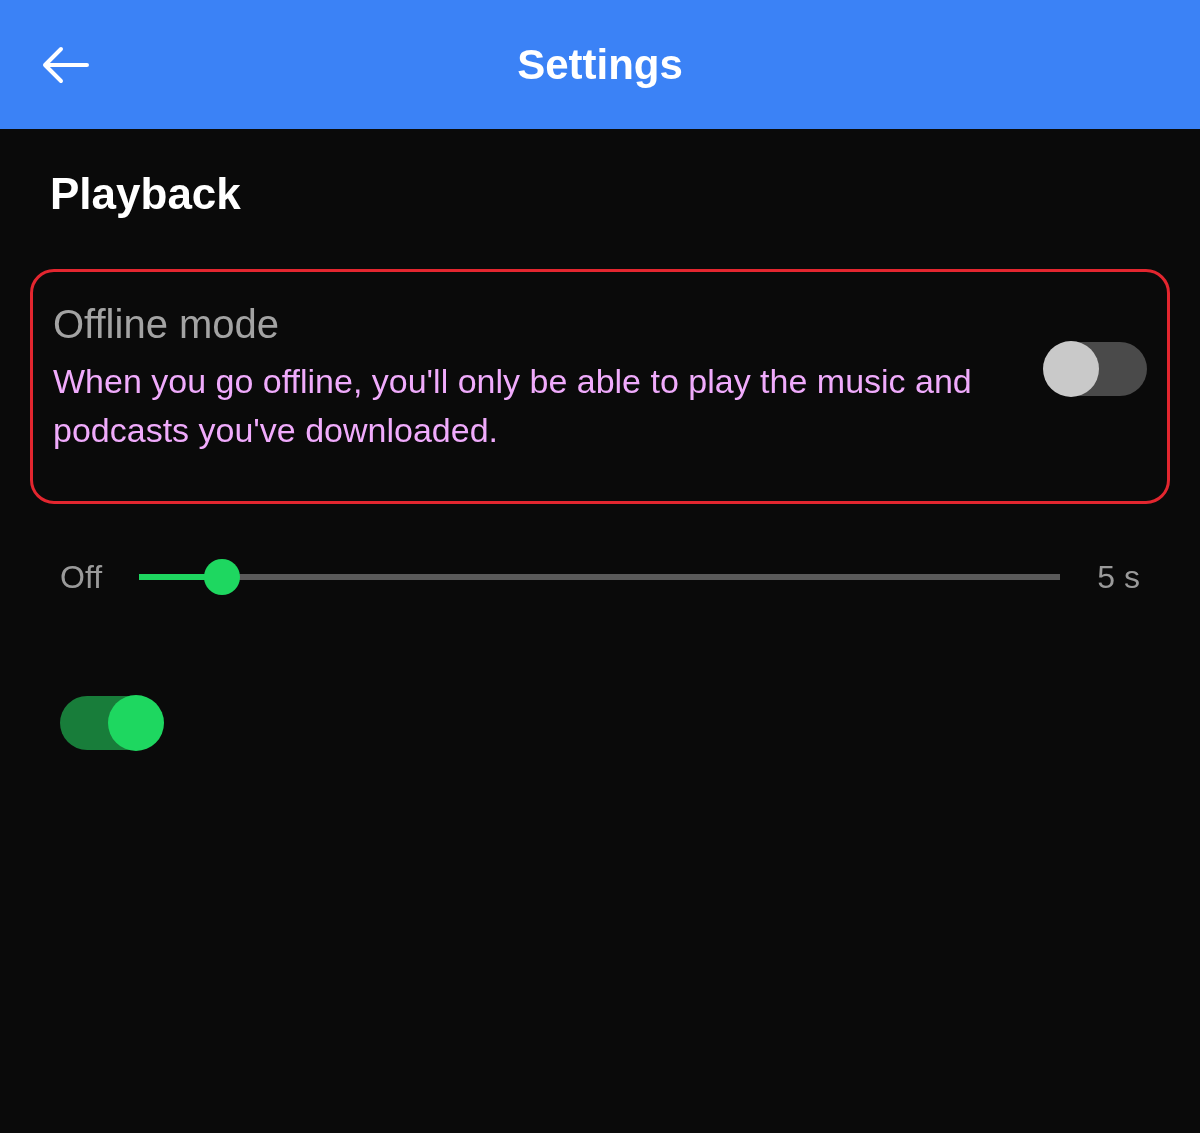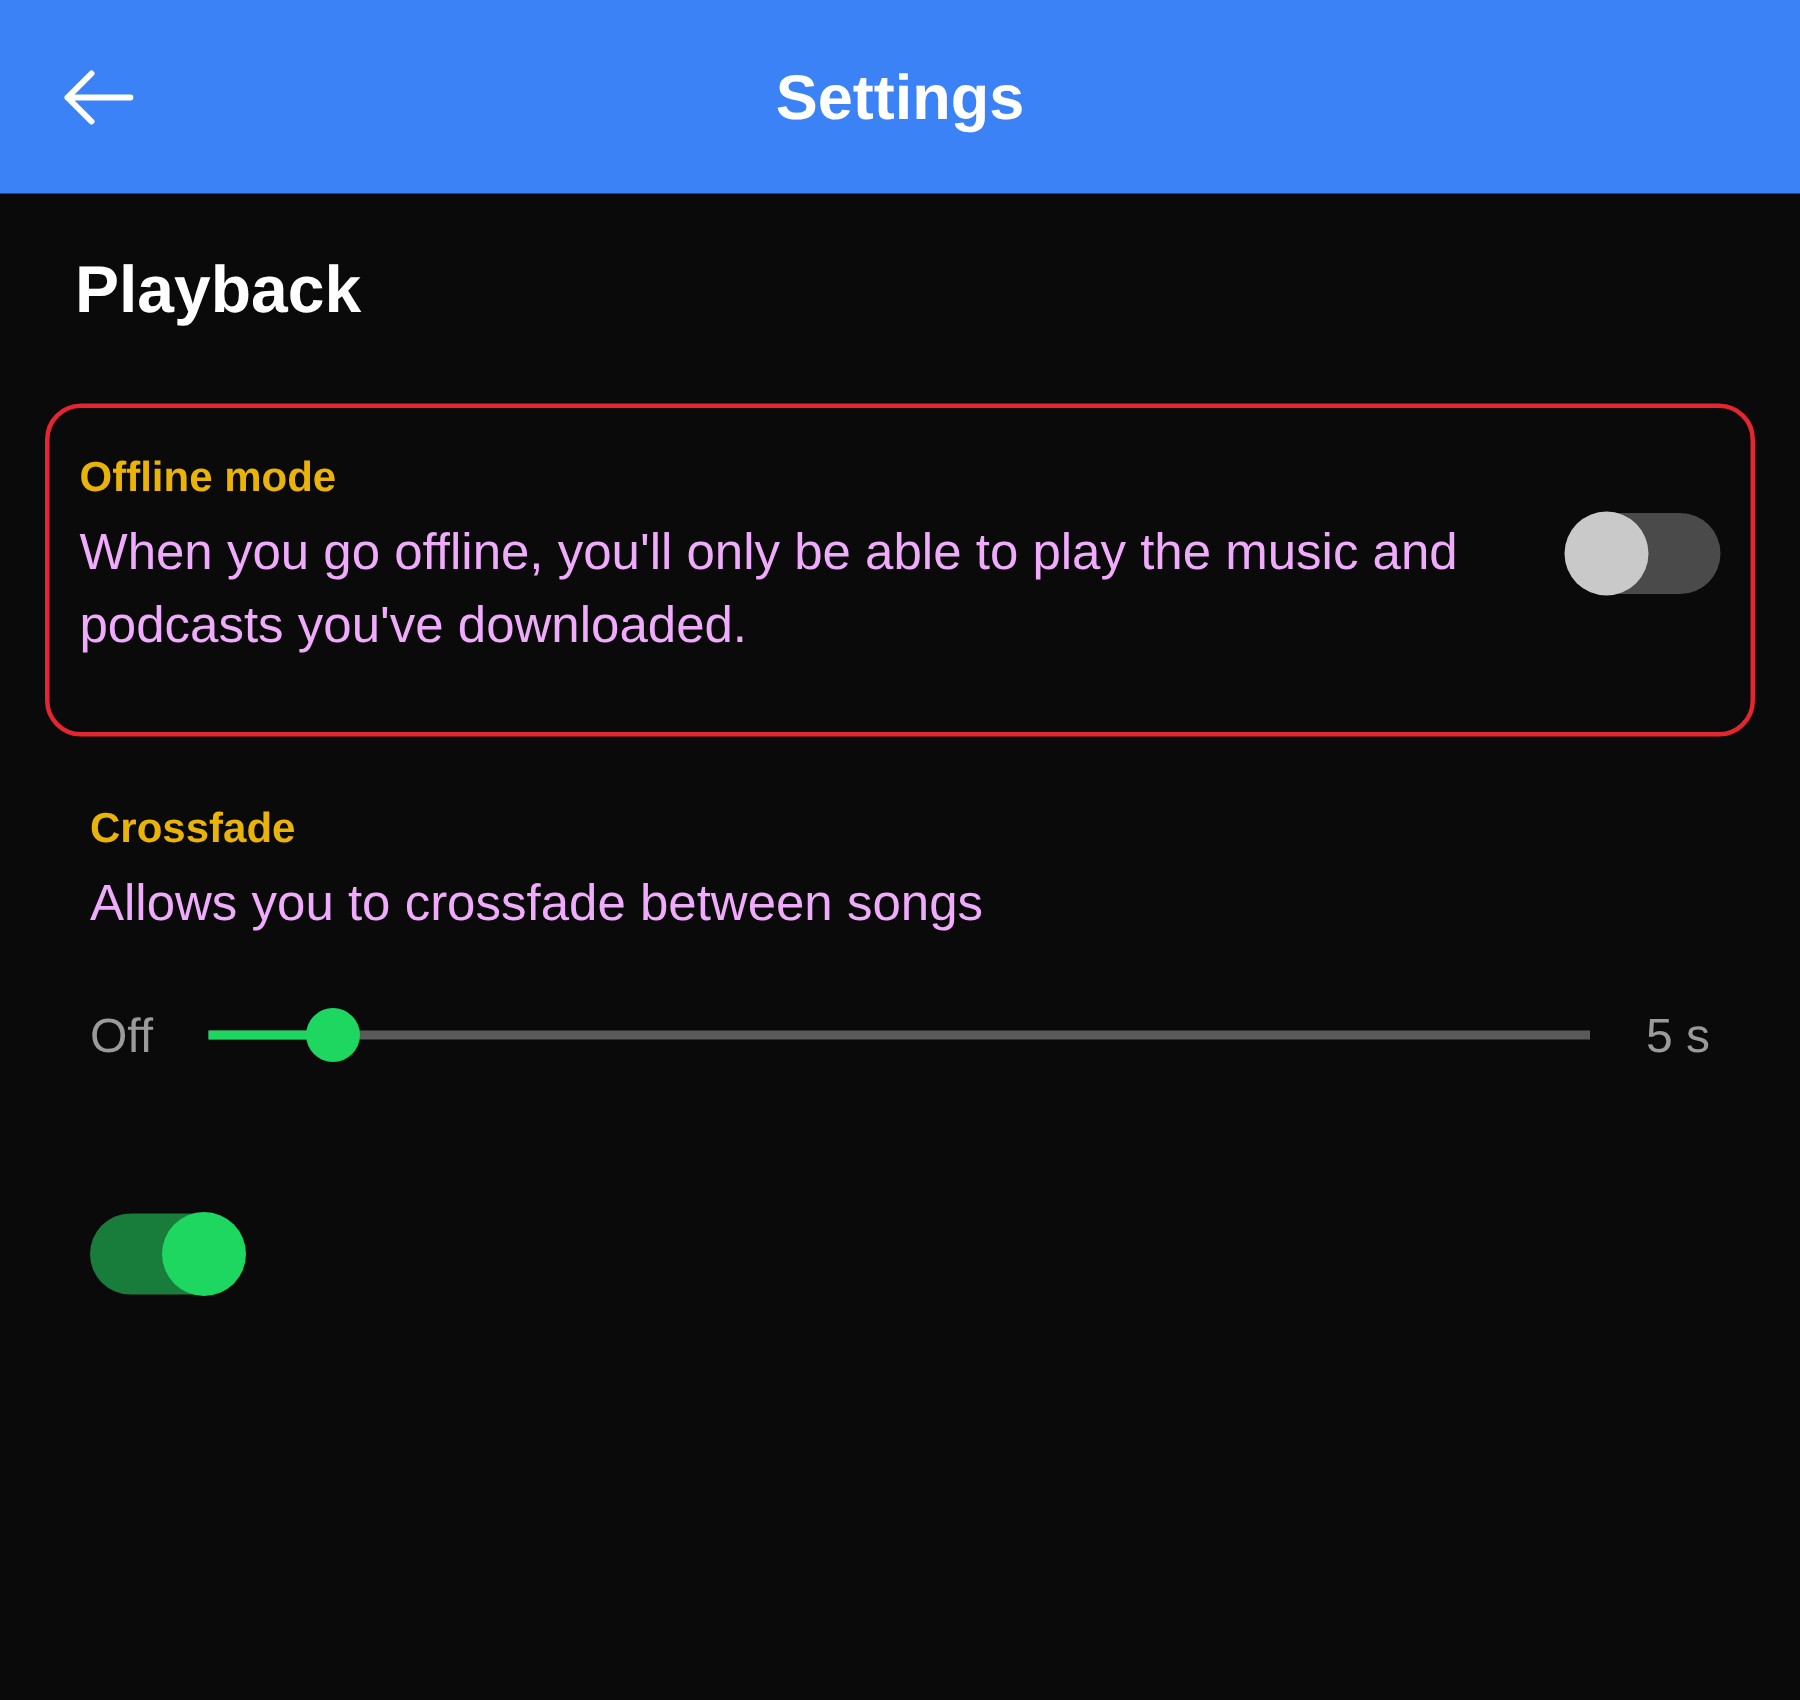--- a/index.html
+++ b/index.html
@@ -52,23 +52,23 @@
       display: flex;
       justify-content: space-between;
       align-items: flex-start;
       padding: 25px 10px;
     }
     .setting-text {
       flex: 1;
       padding-right: 40px;
     }
     .setting-title {
-      font-size: 28px;
-      font-weight: 700;
-      color: #eab308;
+      font-size: 40px;
+      font-weight: 400;
+      color: #a3a3a3;
       margin-bottom: 10px;
     }
     .setting-description {
       font-size: 34px;
       font-weight: 400;
       color: #f0abfc;
       line-height: 1.45;
     }
     .highlighted {
       border: 3px solid #e3262f;
@@ -169,26 +169,20 @@
       <div class="setting-text">
         <div class="setting-title">Offline mode</div>
         <div class="setting-description">When you go offline, you'll only be able to play the music and podcasts you've downloaded.</div>
       </div>
       <div class="toggle toggle-off">
         <div class="toggle-thumb"></div>
       </div>
     </div>
   </div>
 
-  <div class="setting-row" style="padding-bottom:10px;">
-    <div class="setting-text">
-      <div class="setting-title">Crossfade</div>
-      <div class="setting-description">Allows you to crossfade between songs</div>
-    </div>
-  </div>
 
   <div class="slider-row">
     <div class="slider-label">Off</div>
     <div class="slider">
       <div class="slider-fill"></div>
       <div class="slider-thumb"></div>
     </div>
     <div class="slider-label">5 s</div>
   </div>
 

